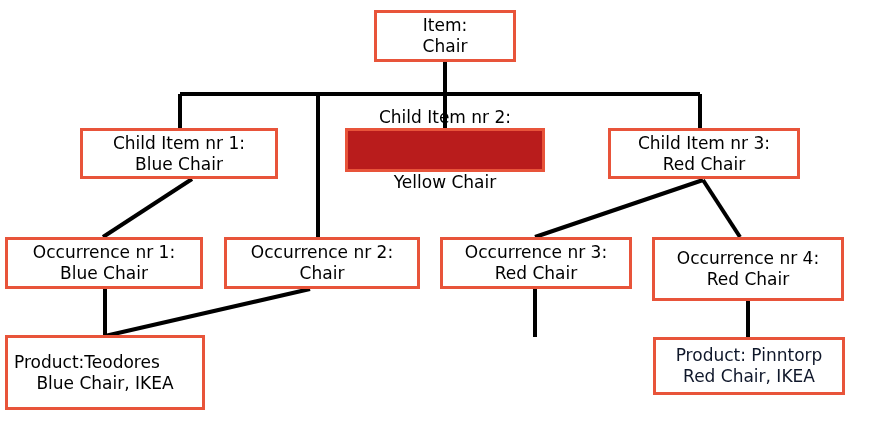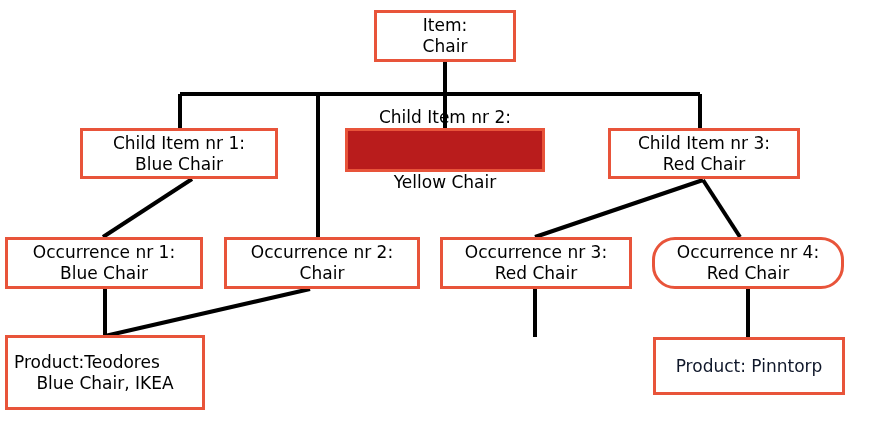--- a/index.html
+++ b/index.html
@@ -114,28 +114,29 @@
   <div class="node" style="left: 224px; top: 237px; width: 196px; height: 52px; border-color: rgb(232, 84, 58); background: rgb(255, 255, 255); color: rgb(0, 0, 0);">
     <span class="ln">Occurrence nr 2:</span>
     <span class="ln">Chair</span>
   </div>
 
   <div class="node" style="left: 440px; top: 237px; width: 192px; height: 52px; border-color: rgb(232, 84, 58); background: rgb(255, 255, 255); color: rgb(0, 0, 0);">
     <span class="ln">Occurrence nr 3:</span>
     <span class="ln">Red Chair</span>
   </div>
 
-  <div class="node" style="left: 652px; top: 237px; width: 192px; height: 52px; border-color: rgb(232, 84, 58); background: rgb(255, 255, 255); color: rgb(0, 0, 0); border-radius: 23px;">
+  <div class="node" style="left: 652px; top: 237px; width: 192px; height: 64px; border-color: rgb(232, 84, 58); background: rgb(255, 255, 255); color: rgb(0, 0, 0);">
     <span class="ln">Occurrence nr 4:</span>
     <span class="ln">Red Chair</span>
   </div>
 
   <div class="node align-left-first" style="left: 5px; top: 335px; width: 200px; height: 75px; border-color: rgb(232, 84, 58); background: rgb(255, 255, 255); color: rgb(0, 0, 0);">
     <span class="ln">Product:Teodores</span>
     <span class="ln">Blue Chair, IKEA</span>
   </div>
 
 
   <div class="node" style="left: 653px; top: 337px; width: 192px; height: 58px; border-color: rgb(232, 84, 58); background: rgb(255, 255, 255); color: #0f172a;">
     <span class="ln">Product: Pinntorp</span>
+    <span class="ln">Red Chair, IKEA</span>
   </div>
 
 </div>
 
 </body></html>

